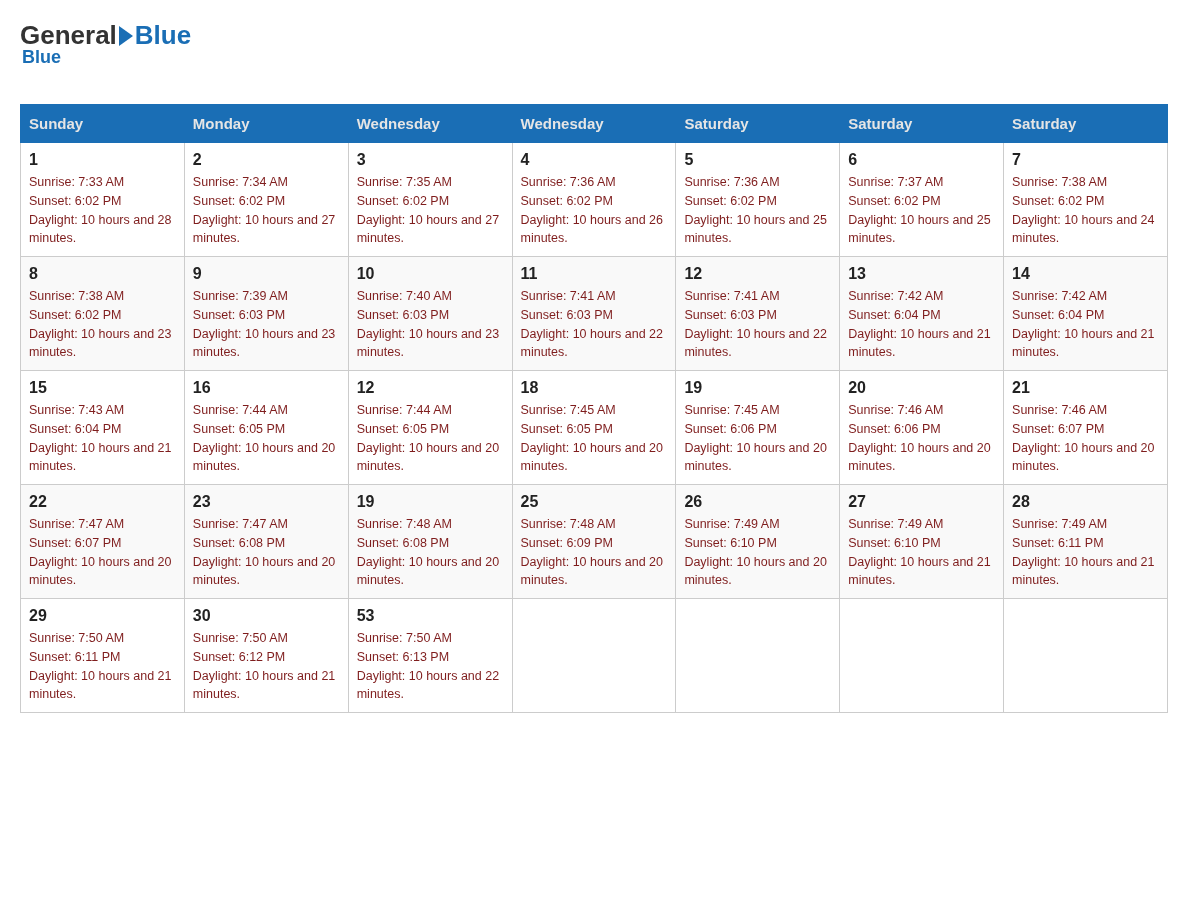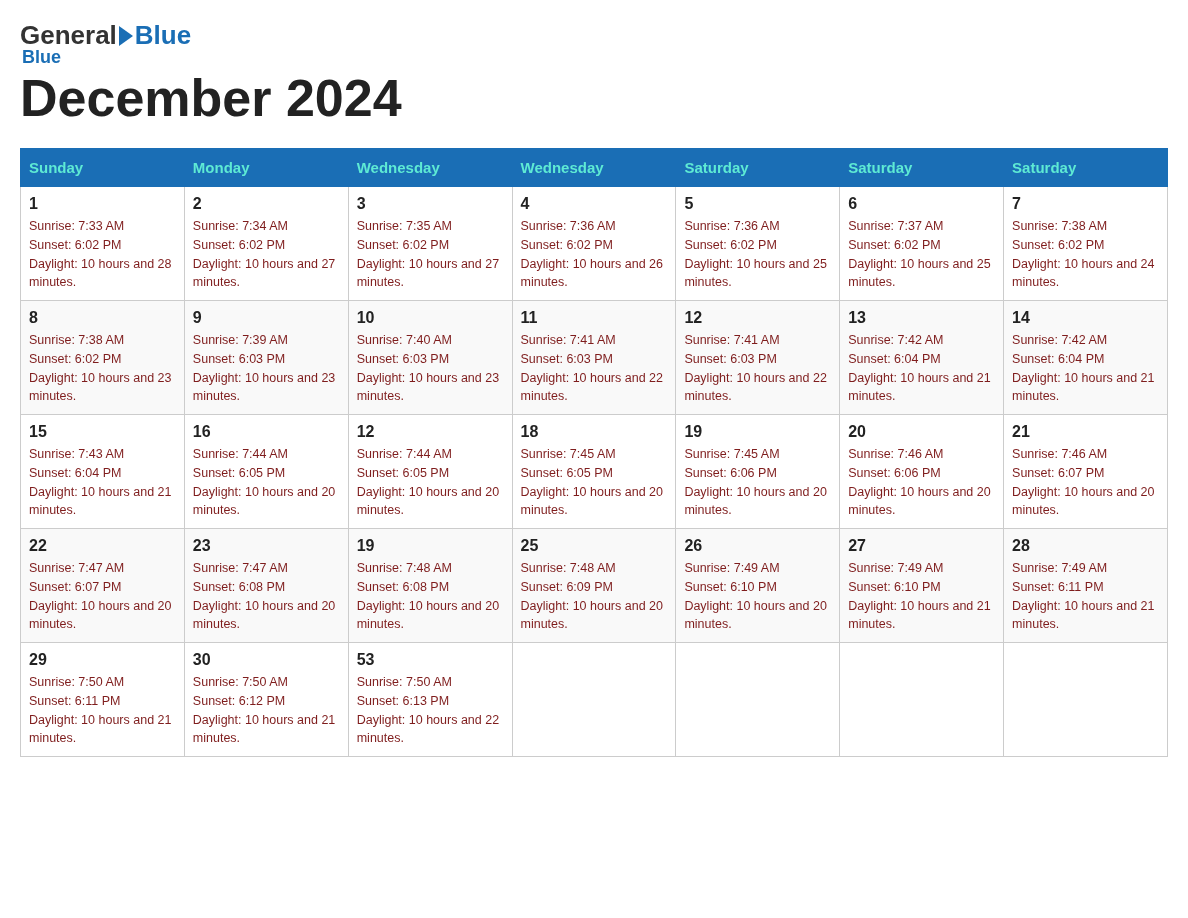--- a/index.html
+++ b/index.html
@@ -7,22 +7,21 @@
       font-family: Arial, sans-serif;
       background: #fff;
       padding: 20px;
       width: 1188px;
       min-height: 918px;
     }
     .header {
       display: flex;
       justify-content: space-between;
       align-items: flex-start;
-      margin-bottom: 20px;
-      flex-direction: column;
+      margin-bottom: 36px;
     }
     .logo {
       display: flex;
       flex-direction: column;
       align-items: flex-start;
     }
     .logo-text {
       display: flex;
       align-items: center;
       font-size: 26px;
@@ -62,21 +61,21 @@
       font-size: 22px;
       color: #444;
       margin-top: 4px;
     }
     table {
       width: 100%;
       border-collapse: collapse;
     }
     thead tr th {
       background-color: #1a6eb5;
-      color: #5eead4;
+      color: #e5e5e5;
       font-size: 15px;
       padding: 10px 8px;
       text-align: left;
       border: 1px solid #1a6eb5;
     }
     tbody tr td {
       vertical-align: top;
       padding: 8px;
       border: 1px solid #ccc;
       font-size: 13px;
@@ -112,21 +111,20 @@
 <div class="header">
   <div class="logo">
     <div class="logo-text">
       <span class="logo-general">General</span>
       <span class="logo-triangle"></span>
       <span class="logo-blue">Blue</span>
     </div>
     <div class="logo-underline">Blue</div>
   </div>
   <div class="title-block">
-    <div class="month-title">December 2024</div>
   </div>
 </div>
 
 <table>
   <thead>
     <tr id="thead-row">
     <th>Sunday</th>
         <th>Monday</th>
         <th>Wednesday</th>
         <th>Wednesday</th>

